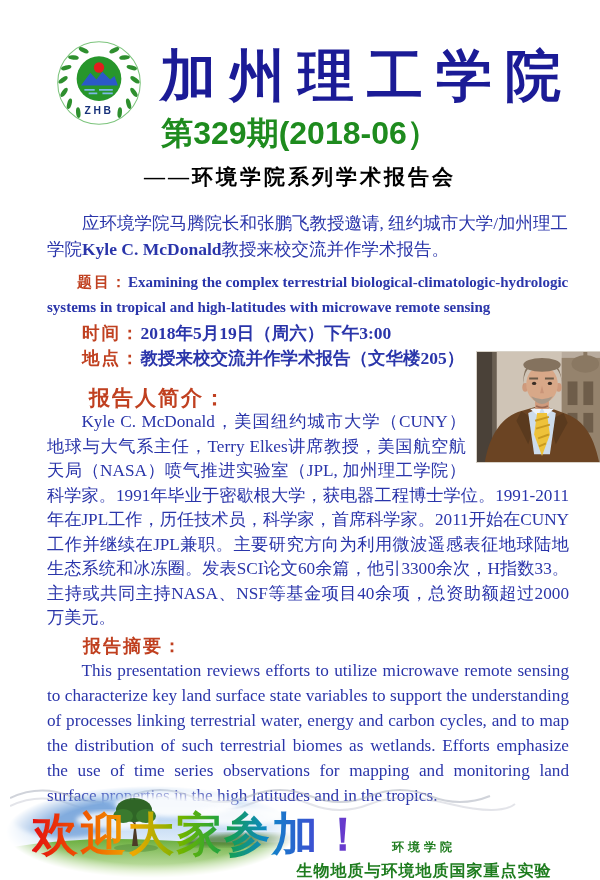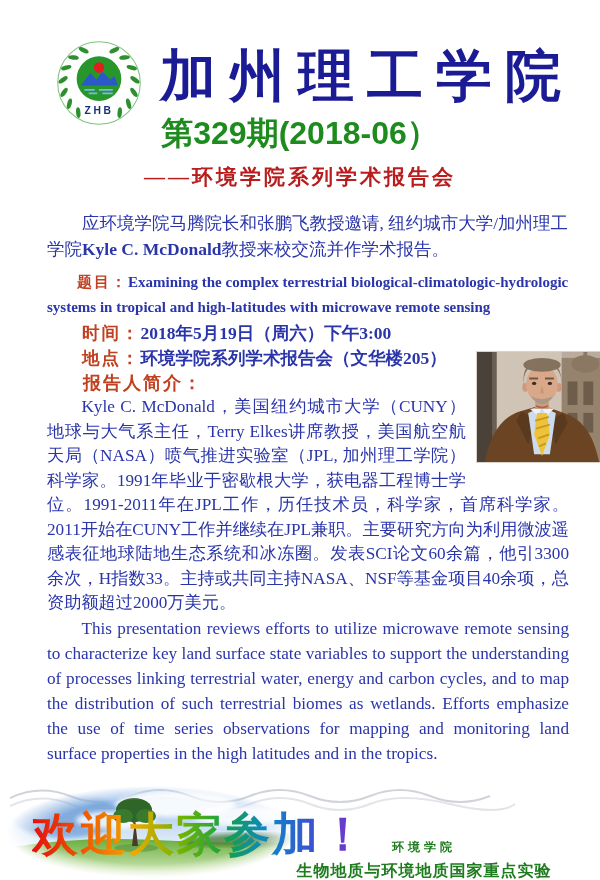--- a/index.html
+++ b/index.html
@@ -7,31 +7,31 @@
         overflow:hidden;font-family:"Liberation Serif","DejaVu Serif",serif;}
   
   .logo{position:absolute;left:56px;top:40px;width:86px;height:86px;}
   .main-title{position:absolute;left:138px;right:4px;top:44px;text-align:center;
       font-family:"Liberation Sans","DejaVu Sans",sans-serif;
       font-size:56px;font-weight:bold;letter-spacing:13px;color:#1b1b96;line-height:64px;}
   .issue-line{position:absolute;left:0;right:0;top:112px;text-align:center;
       font-family:"Liberation Sans","DejaVu Sans",sans-serif;
       font-size:32px;font-weight:bold;color:#1e8b1e;line-height:42px;}
   .series-line{position:absolute;left:0;right:0;top:163px;text-align:center;
-      font-size:21px;font-weight:bold;color:#b91c1c;letter-spacing:3px;line-height:28px;}
+      font-size:21px;font-weight:bold;color:#000000;letter-spacing:3px;line-height:28px;}
   
   main{display:block;padding:210px 31px 0 47px;color:#2a35aa;}
   main p{margin:0;}
   .intro{font-size:17.5px;line-height:26px;text-indent:2em;}
   .intro b{font-weight:bold;}
   .topic{margin-top:8px;font-size:15px;line-height:25px;font-weight:bold;text-indent:2em;}
   .label-red{color:#c04020;font-weight:bold;letter-spacing:2px;}
   .meta{margin-top:1px;font-size:17.5px;line-height:24px;text-indent:2em;}
   .meta .value{font-weight:bold;}
-  .sec-label{margin-top:1px;font-size:18px;line-height:24px;text-indent:2em;}
+  .sec-label{margin-top:16px;font-size:21px;line-height:24px;text-indent:2em;}
   .bio{font-size:17.2px;line-height:24.5px;text-align:justify;text-indent:2em;}
   .abs-label{margin-top:3px;font-size:18px;line-height:24px;text-indent:2em;}
   .abstract{font-size:17.2px;line-height:25px;text-align:justify;text-indent:2em;}
   .photo-float{float:right;width:133px;height:112px;margin:6px -40px 8px 10px;
       border:1px solid #d8d2c8;box-sizing:border-box;}
   .photo-float svg{display:block;width:100%;height:100%;}
   
   .swoosh{position:absolute;left:10px;top:780px;width:520px;height:40px;z-index:1;}
   .welcome{position:absolute;left:32px;top:791px;z-index:3;
       font-family:"Liberation Sans","DejaVu Sans",sans-serif;
@@ -119,26 +119,27 @@
         <ellipse cx="66" cy="13" rx="19" ry="7" fill="#84725e"></ellipse>
         <path d="M53,27 h9 M69,27 h9" stroke="#6a5a48" stroke-width="2" fill="none"></path>
         <ellipse cx="58" cy="32" rx="2.2" ry="1.6" fill="#3a2e26"></ellipse>
         <ellipse cx="74" cy="32" rx="2.2" ry="1.6" fill="#3a2e26"></ellipse>
         <path d="M66,34 l-2,8 h4 Z" fill="#c99478"></path>
         <path d="M55,45 Q66,51 77,45 Q72,53 66,53 Q60,53 55,45 Z" fill="#a89888"></path>
         <path d="M60,55 Q66,58 72,55" stroke="#9a6a55" stroke-width="1.5" fill="none"></path>
       </svg>
     </div>
 
-    <p class="meta"><span class="label-red">地点：</span><span class="value">环境学院系列学术报告会（文华楼205）</span></p>
+    <p class="meta"><span class="label-red">地点：</span><span class="value">教授来校交流并作学术报告（文华楼205）</span></p>
 
     <p class="sec-label"><span class="label-red">报告人简介：</span></p>
 
     <p class="bio">Kyle C. McDonald，美国纽约城市大学（CUNY）地球与大气系主任，Terry Elkes讲席教授，美国航空航天局（NASA）喷气推进实验室（JPL, 加州理工学院）科学家。1991年毕业于密歇根大学，获电器工程博士学位。1991-2011年在JPL工作，历任技术员，科学家，首席科学家。2011开始在CUNY工作并继续在JPL兼职。主要研究方向为利用微波遥感表征地球陆地生态系统和冰冻圈。发表SCI论文60余篇，他引3300余次，H指数33。主持或共同主持NASA、NSF等基金项目40余项，总资助额超过2000万美元。</p>
 
+    <p class="abs-label"><span class="label-red">报告摘要：</span></p>
 
     <p class="abstract">This presentation reviews efforts to utilize microwave remote sensing to characterize key land surface state variables to support the understanding of processes linking terrestrial water, energy and carbon cycles, and to map the distribution of such terrestrial biomes as wetlands. Efforts emphasize the use of time series observations for mapping and monitoring land surface properties in the high latitudes and in the tropics.</p>
   </main>
 
   <svg class="swoosh" viewBox="0 0 520 40" aria-hidden="true">
     <path d="M0,18 Q30,4 60,16 T120,16 T180,16 T240,16 T300,16 T360,16 T420,16 T480,16" stroke="#a9aebc" stroke-width="2" fill="none" opacity="0.55"></path>
     <path d="M0,26 Q30,12 60,24 T120,24 T180,24 T240,24 T300,24 T360,24 T440,24 T505,24" stroke="#b8bcc8" stroke-width="2" fill="none" opacity="0.4"></path>
   </svg>
 
   <div class="welcome">欢迎大家参加！</div>

